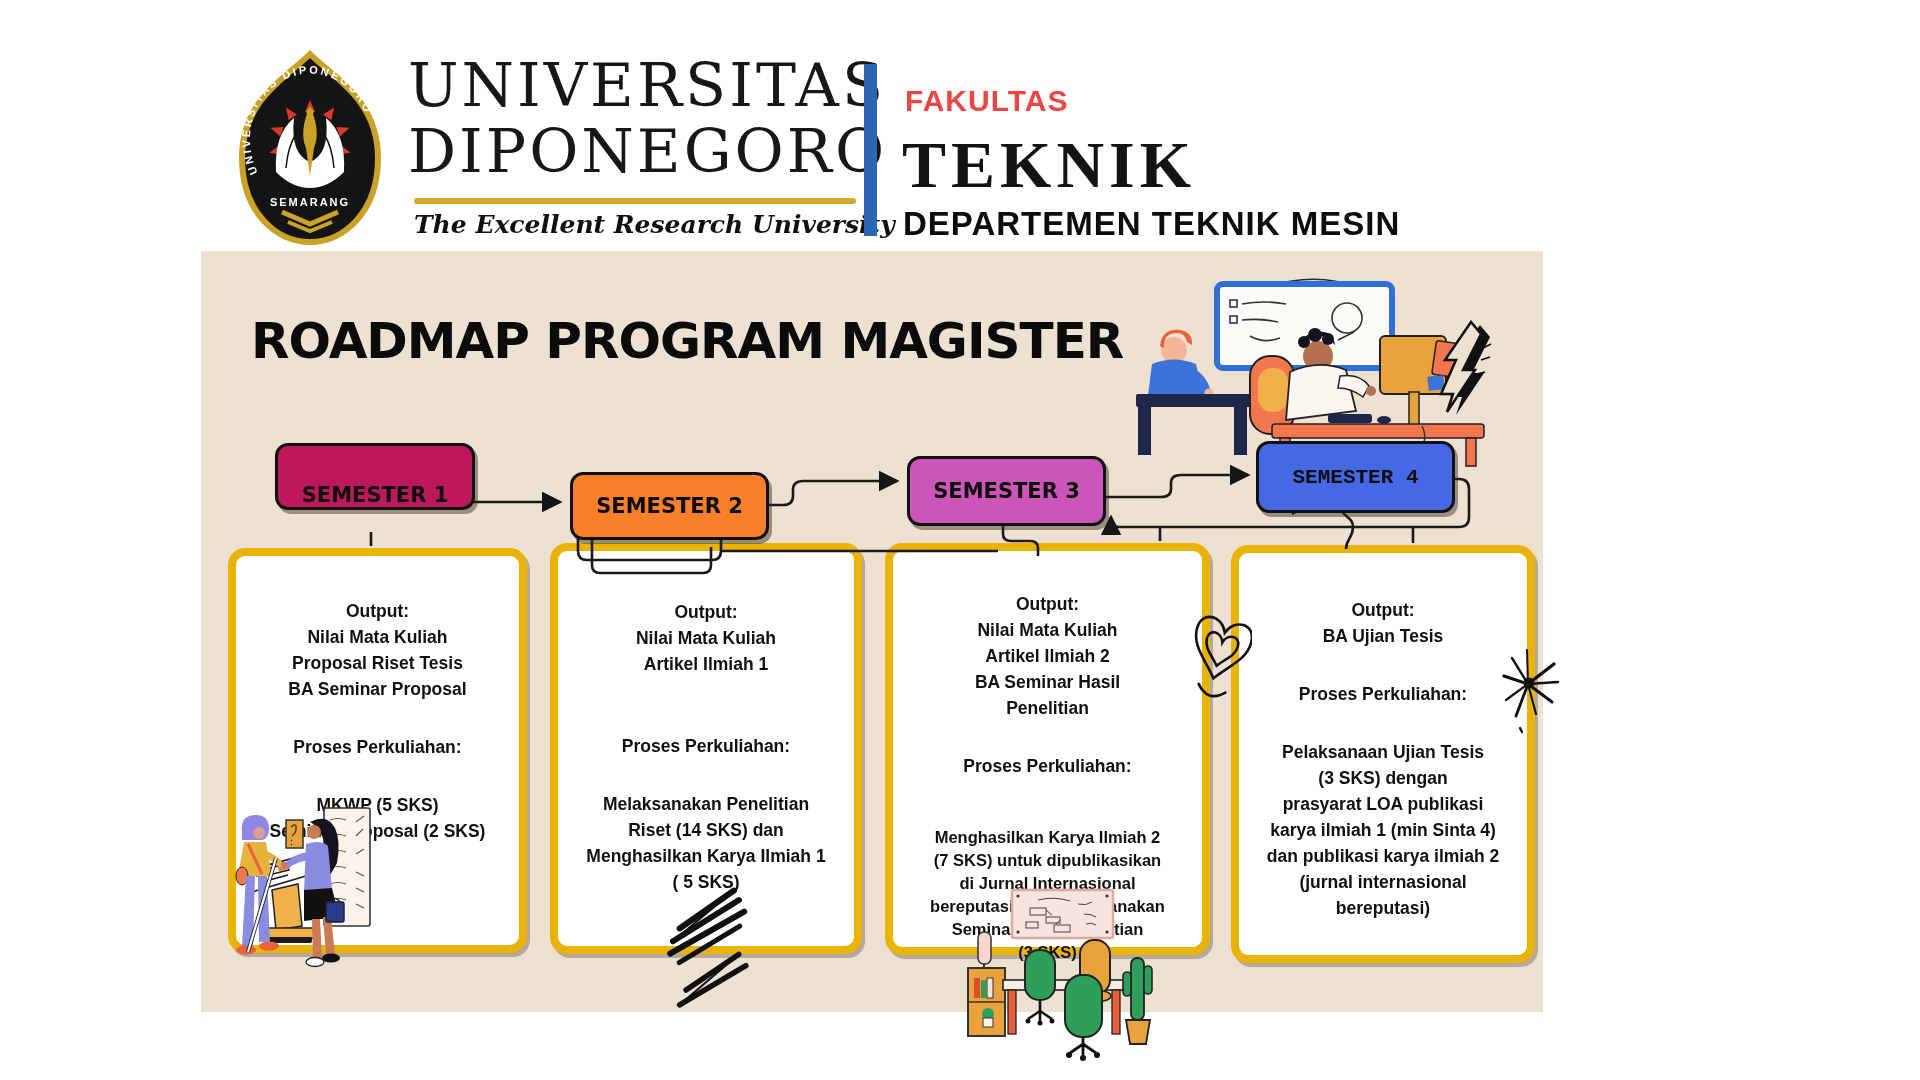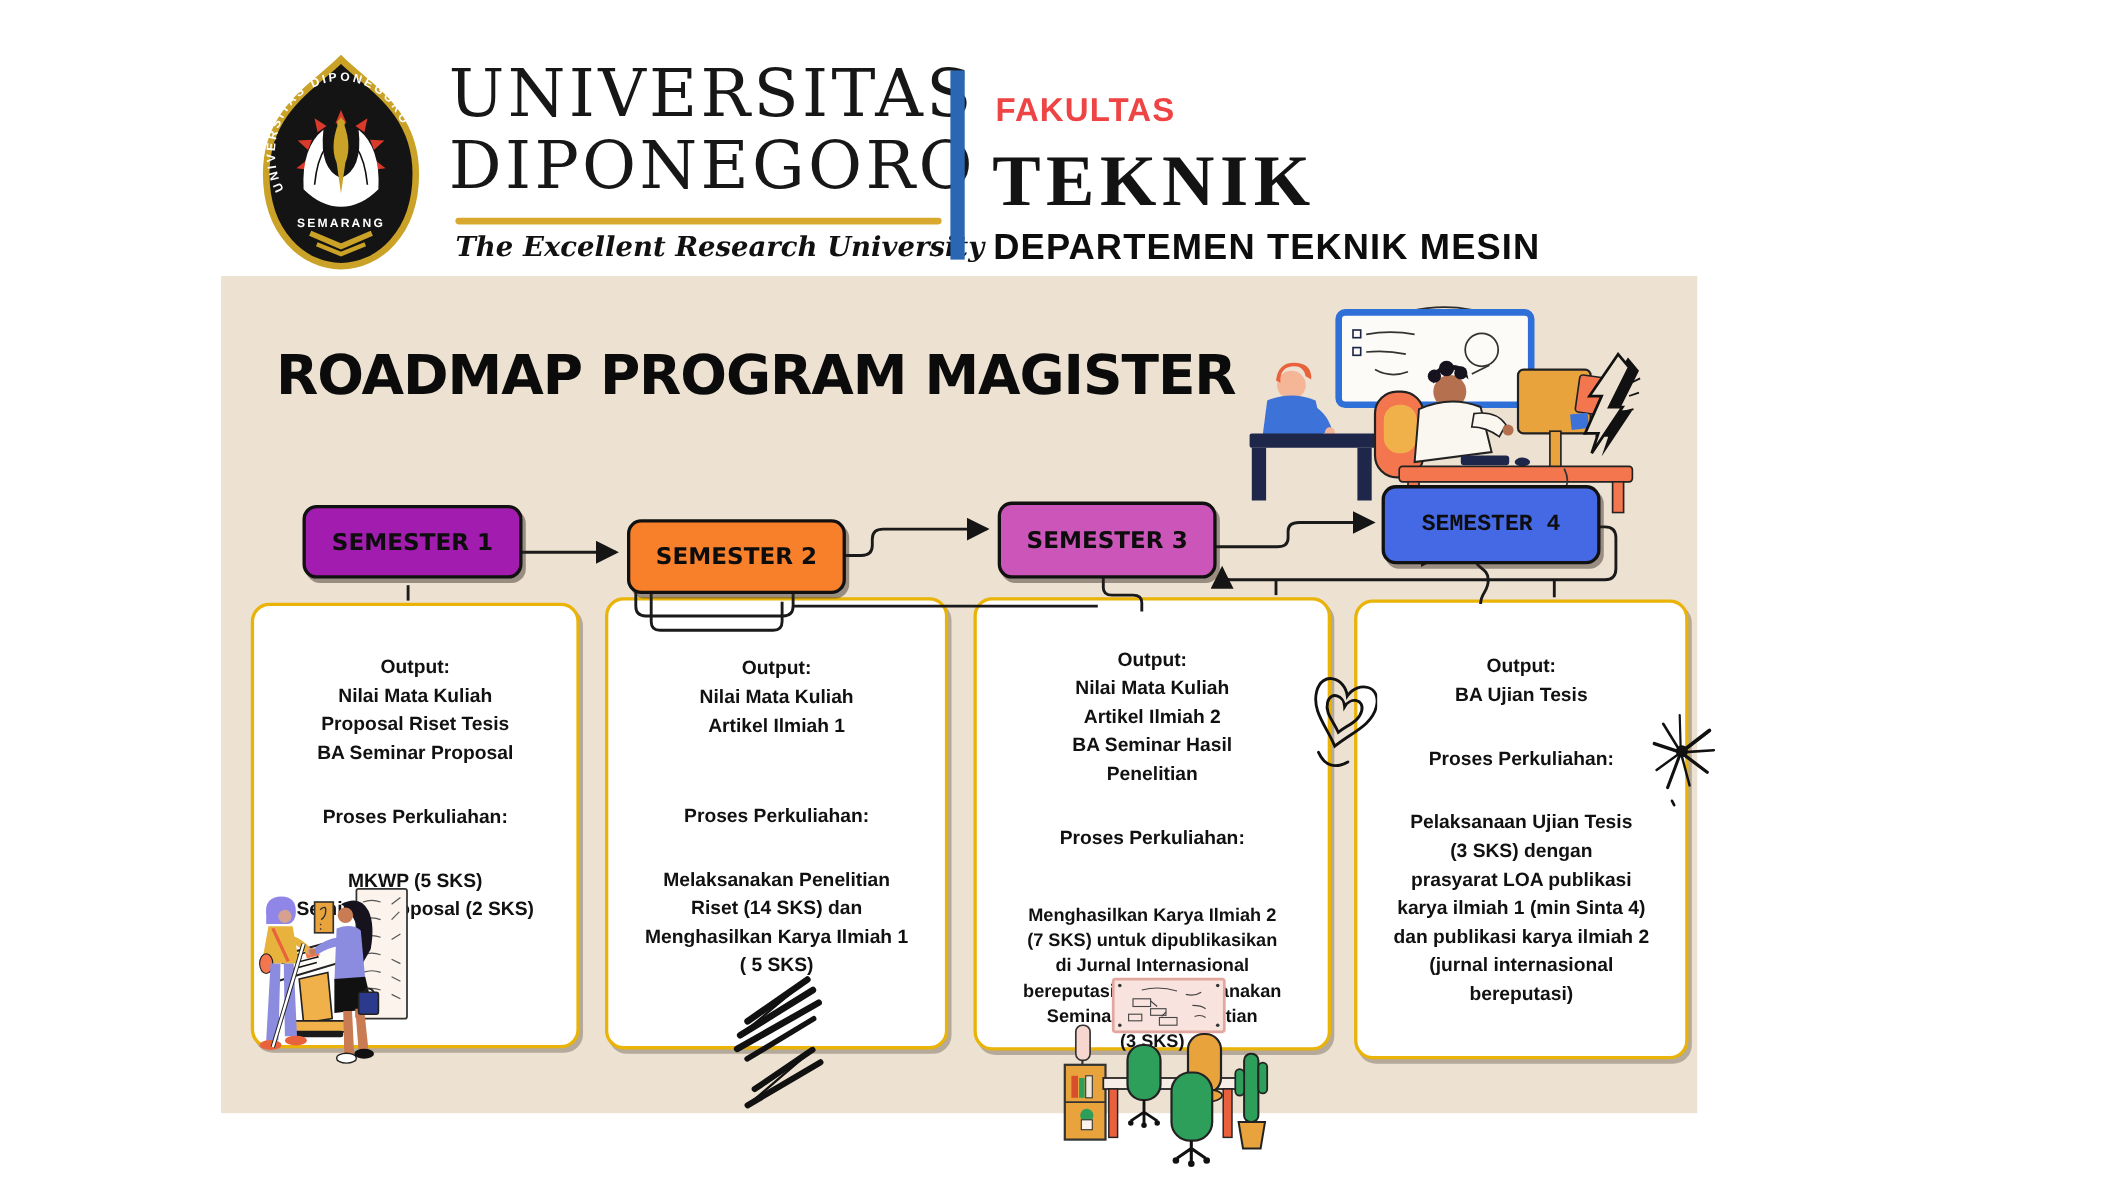--- a/index.html
+++ b/index.html
@@ -20,21 +20,21 @@
   .panel{position:absolute;left:201px;top:251px;width:1342px;height:761px;z-index:0;}
   .title1{position:absolute;left:251px;top:312px;font-family:"DejaVu Sans",sans-serif;
           font-weight:bold;font-size:50px;letter-spacing:-1px;z-index:1;color:#0b0b0b;}
   .title2{position:absolute;left:251px;top:372px;font-family:"DejaVu Sans",sans-serif;
           font-weight:bold;font-size:38px;letter-spacing:-1px;z-index:1;color:#0b0b0b;}
   
   .sem-btn{position:absolute;border:3px solid #111;border-radius:13px;display:flex;align-items:center;
            justify-content:center;font-family:"DejaVu Sans",sans-serif;font-weight:bold;font-size:21px;
            color:#0d0d0d;z-index:4;box-shadow:3px 4px 0 rgba(50,40,30,.45);}
   
-  .content-box{position:absolute;background:#fff;border:3px solid #eab308;border-radius:17px;z-index:2;
+  .content-box{position:absolute;background:#fff;border:8px solid #eab308;border-radius:17px;z-index:2;
                text-align:center;font-weight:bold;color:#111;box-shadow:3px 4px 0 rgba(50,40,30,.3);
                box-sizing:border-box;padding:0 10px;}
   .bx-h{font-size:17.5px;line-height:26px;white-space:pre-line;}
   .bx-l{font-size:17.5px;line-height:26px;white-space:pre-line;}
   .ph{margin-top:32px;}
   .pl{margin-top:32px;}
   .tight{font-size:16.5px;line-height:23px;margin-top:47px;}
   .pt42{padding-top:42px;} .pt48{padding-top:48px;} .pt40{padding-top:40px;} .pt44{padding-top:44px;}
   .gap56{margin-top:56px;}
   
@@ -115,21 +115,21 @@
       <path d="M592 534 V565 Q592 573 600 573 H703 Q711 573 711 565 V547"></path>
       <path d="M721 551 H998"></path>
       <path d="M1003 520 V534 Q1003 541 1011 541 H1030 Q1038 541 1038 548 V556"></path>
       <path d="M1341 507 C1341 517 1353 516 1353 527 C1353 538 1346 539 1346 549"></path>
       <path d="M1413 527 V543"></path>
       <path d="M1160 528 V541"></path>
       <path d="M1288 505 H1310" marker-end="url(#arr)"></path>
     </g>
   </svg>
 
-  <div class="sem-btn" style="left: 275px; top: 459px; width: 194px; height: 61px; background-color: #a21caf;">
+  <div class="sem-btn" style="left: 275px; top: 443px; width: 194px; height: 61px; background-color: #be185d; align-items: flex-end;">
     <span>SEMESTER 1</span>
   </div>
   <div class="sem-btn" style="left: 570px; top: 472px; width: 193px; height: 62px; background-color: rgb(248, 128, 43);">
     <span>SEMESTER 2</span>
   </div>
   <div class="sem-btn" style="left: 907px; top: 456px; width: 193px; height: 64px; background-color: rgb(204, 85, 185);">
     <span>SEMESTER 3</span>
   </div>
   <div class="sem-btn" style="left: 1256px; top: 441px; width: 193px; height: 66px; background-color: rgb(69, 104, 228); font-family: Liberation Mono, monospace;">
     <span>SEMESTER 4</span>

